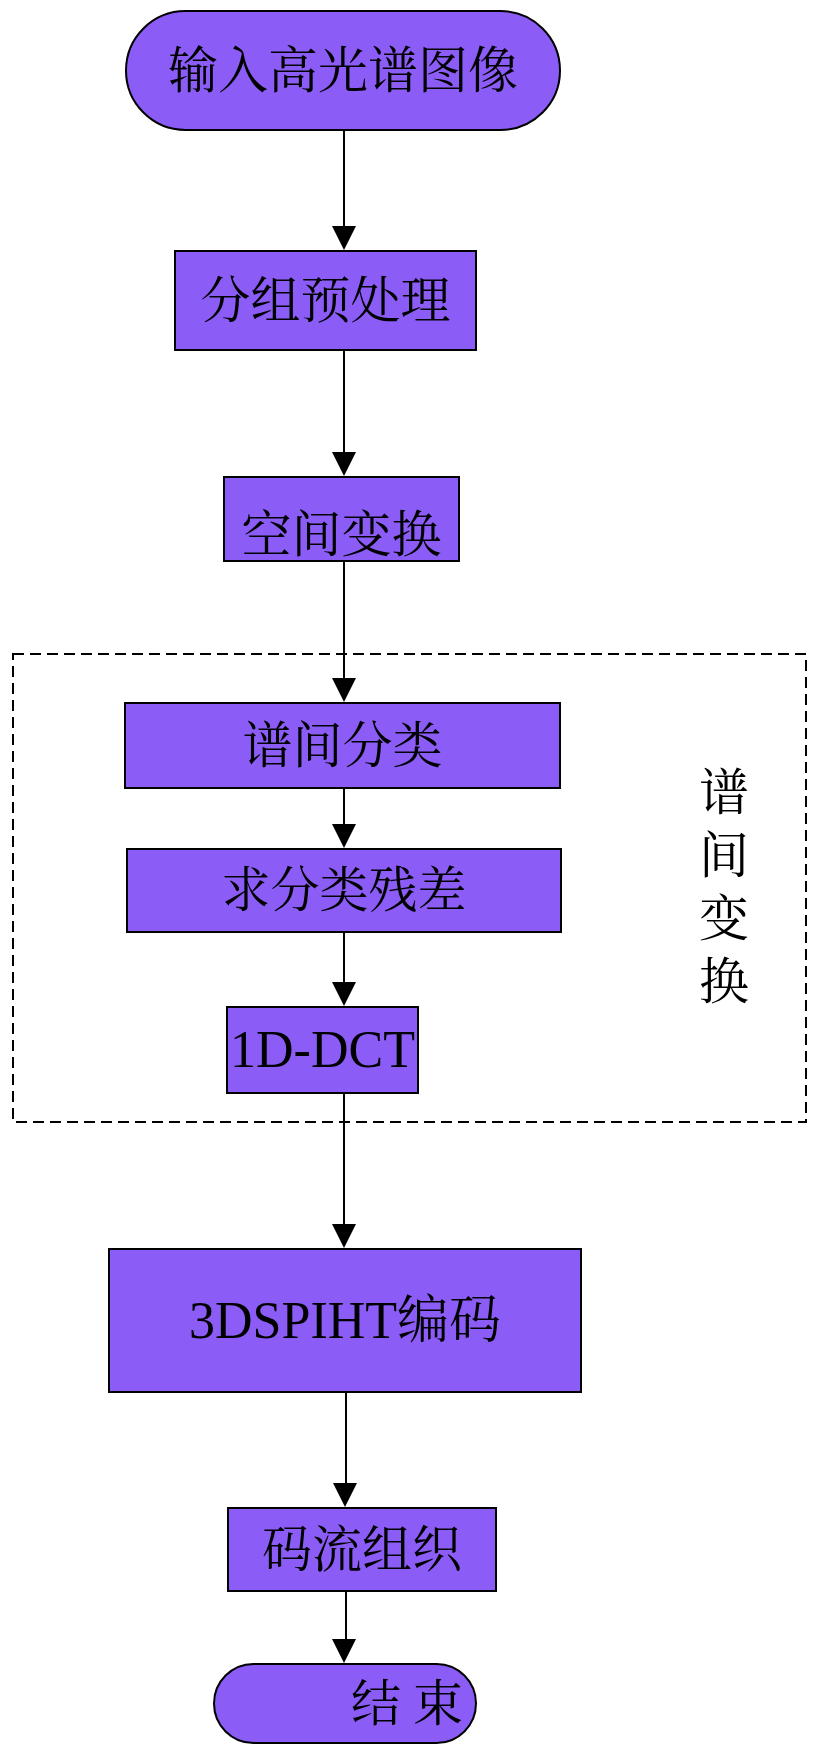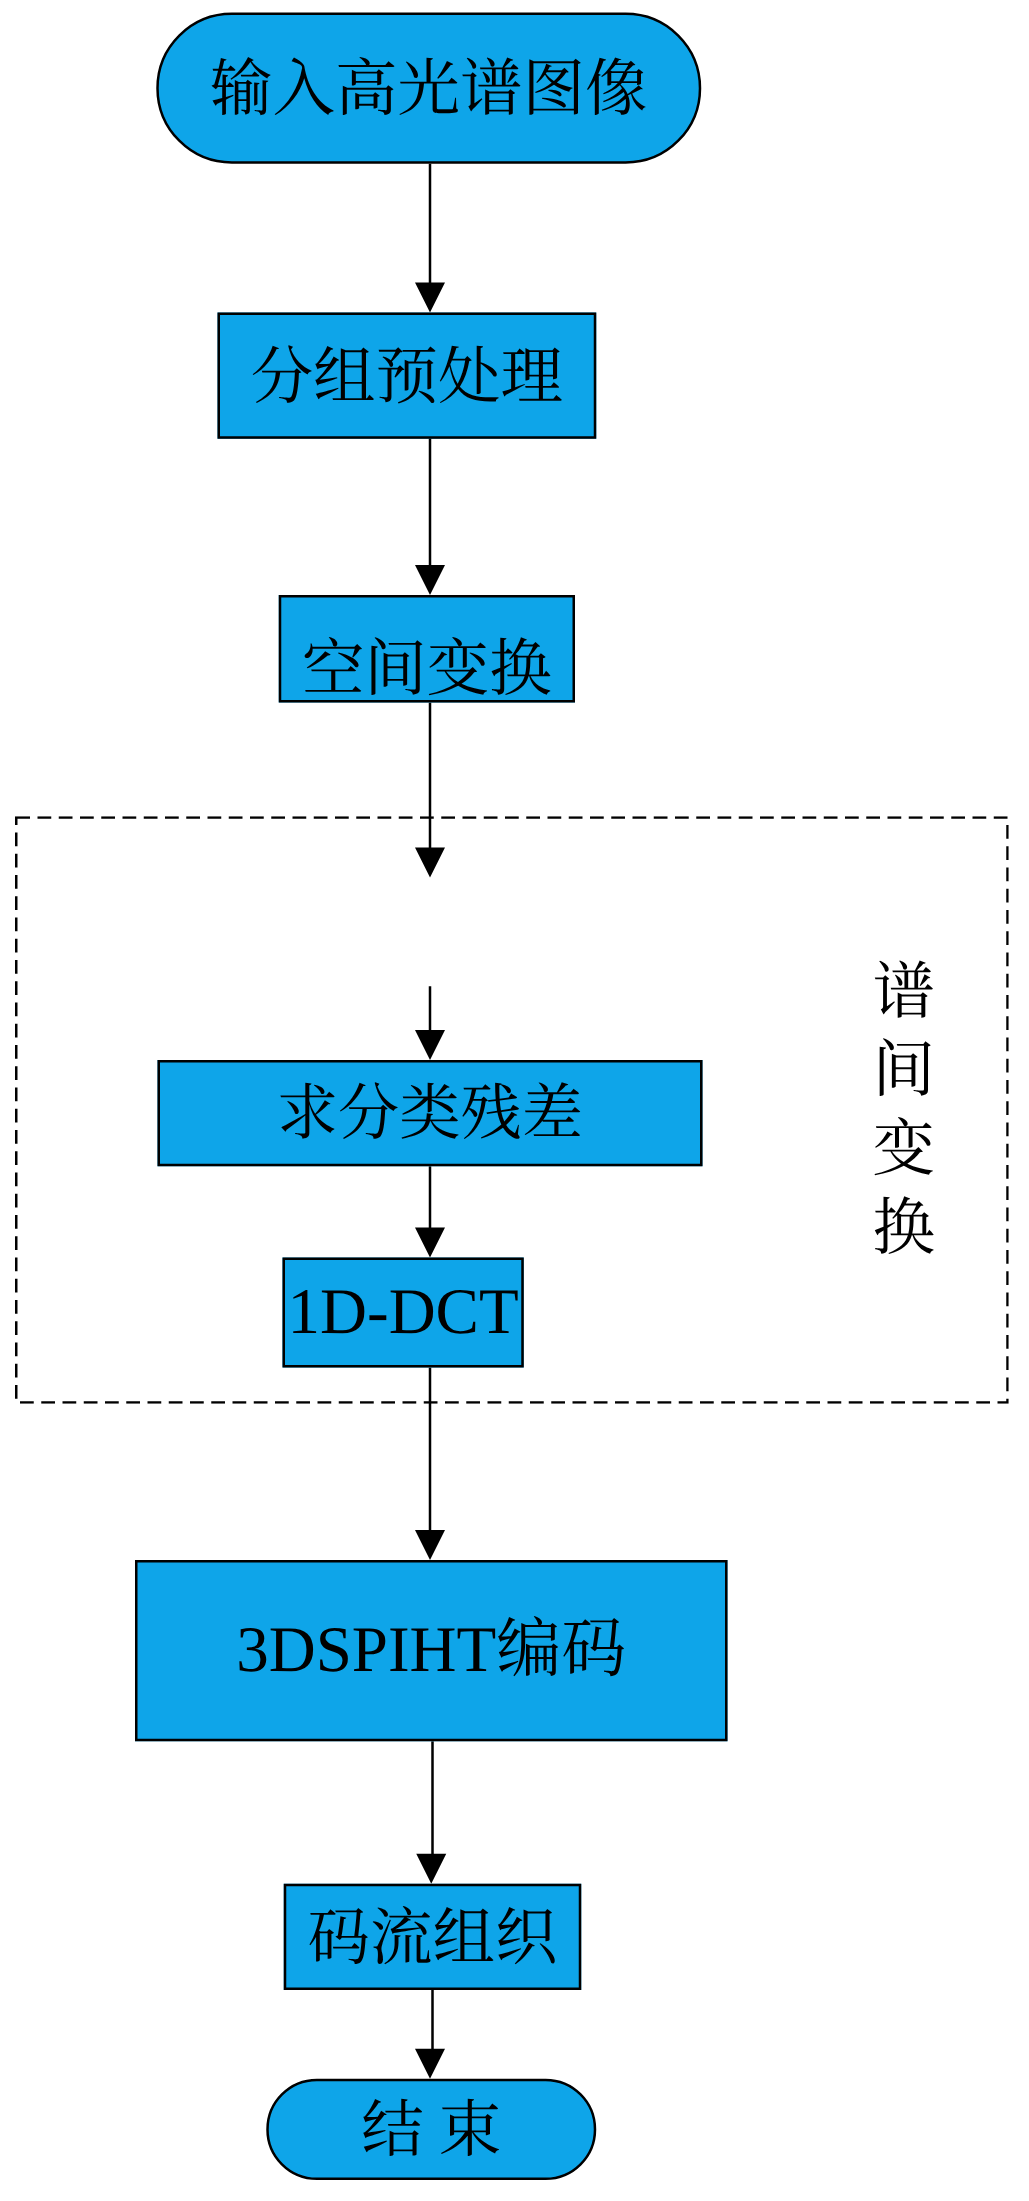--- a/index.html
+++ b/index.html
@@ -13,21 +13,21 @@
     height: 1761px;
     background: #ffffff;
     font-family: "Liberation Serif", "Noto Serif CJK SC", "Noto Serif SC", serif;
     color: #000000;
     overflow: hidden;
   }
   .node {
     position: absolute;
     box-sizing: border-box;
     border: 2px solid #000000;
-    background: #0ea5e9;
+    background: #8b5cf6;
     display: flex;
     align-items: center;
     justify-content: center;
     text-align: center;
     line-height: 1;
     white-space: nowrap;
   }
   .terminator-start {
     left: 125px; top: 10px; width: 436px; height: 121px;
     border-radius: 61px;
@@ -54,29 +54,30 @@
   .process-dct {
     left: 226px; top: 1006px; width: 193px; height: 88px;
     font-size: 52px;
   }
   .process-spiht {
     left: 108px; top: 1248px; width: 474px; height: 145px;
     font-size: 52px;
     text-align: center;
   }
   .process-bitstream {
-    left: 227px; top: 1507px; width: 238px; height: 85px;
+    left: 227px; top: 1507px; width: 270px; height: 85px;
     font-size: 50px;
   }
   .terminator-end {
     left: 213px; top: 1663px; width: 264px; height: 81px;
     border-radius: 41px;
     font-size: 50px;
     letter-spacing: 12px;
     padding-left: 12px; 
+    justify-content: flex-end;
   }
   .group-dashed {
     position: absolute;
     left: 12px; top: 653px; width: 795px; height: 470px;
   }
   .group-label-vertical {
     position: absolute;
     left: 694px; top: 766px;
     writing-mode: vertical-rl;
     text-orientation: upright;
@@ -135,20 +136,23 @@
 
   <div class="node terminator-start">
       <span>输入高光谱图像</span>
     </div>
   <div class="node process-preprocess">
       <span>分组预处理</span>
     </div>
   <div class="node process-spatial">
       <span>空间变换</span>
     </div>
+  <div class="node process-classify">
+      <span>谱间分类</span>
+    </div>
   <div class="node process-residual">
       <span>求分类残差</span>
     </div>
   <div class="node process-dct">
       <span>1D-DCT</span>
     </div>
   <div class="node process-spiht">
       <span>3DSPIHT编码</span>
     </div>
   <div class="node process-bitstream">

